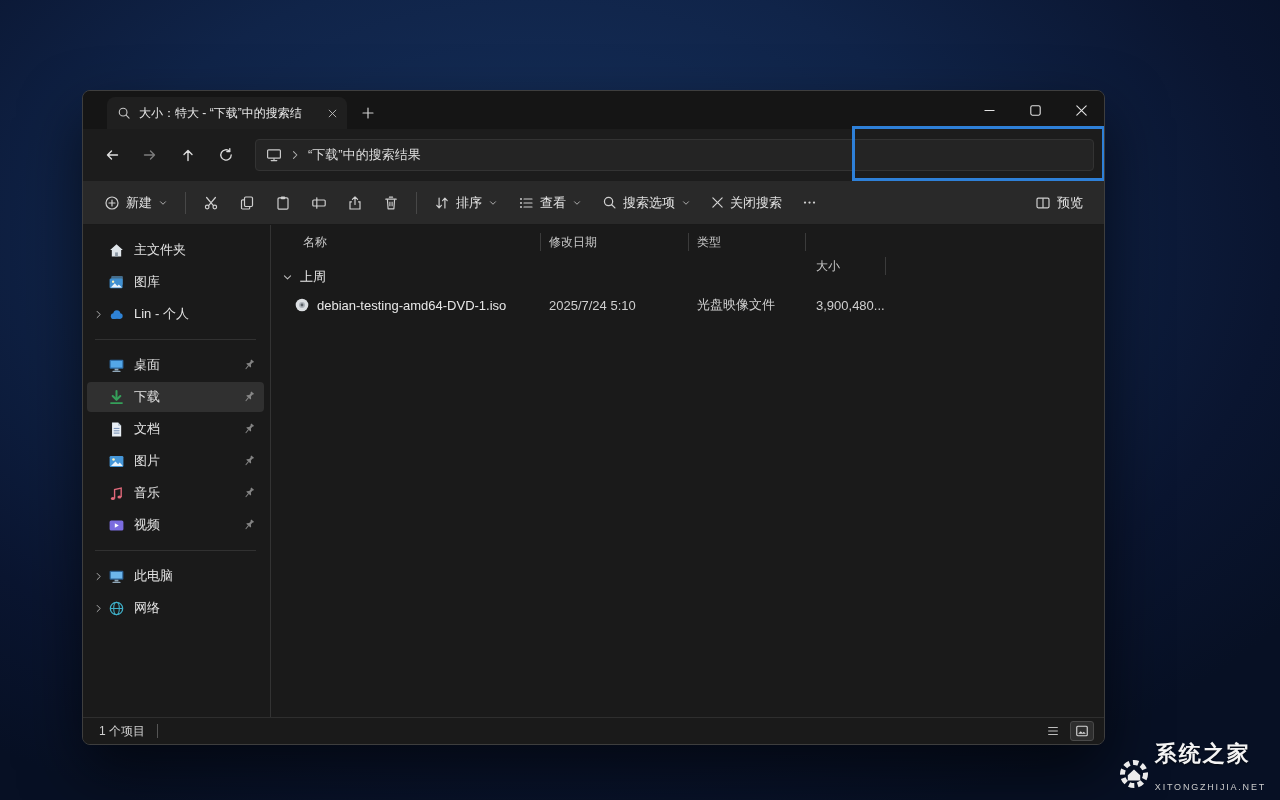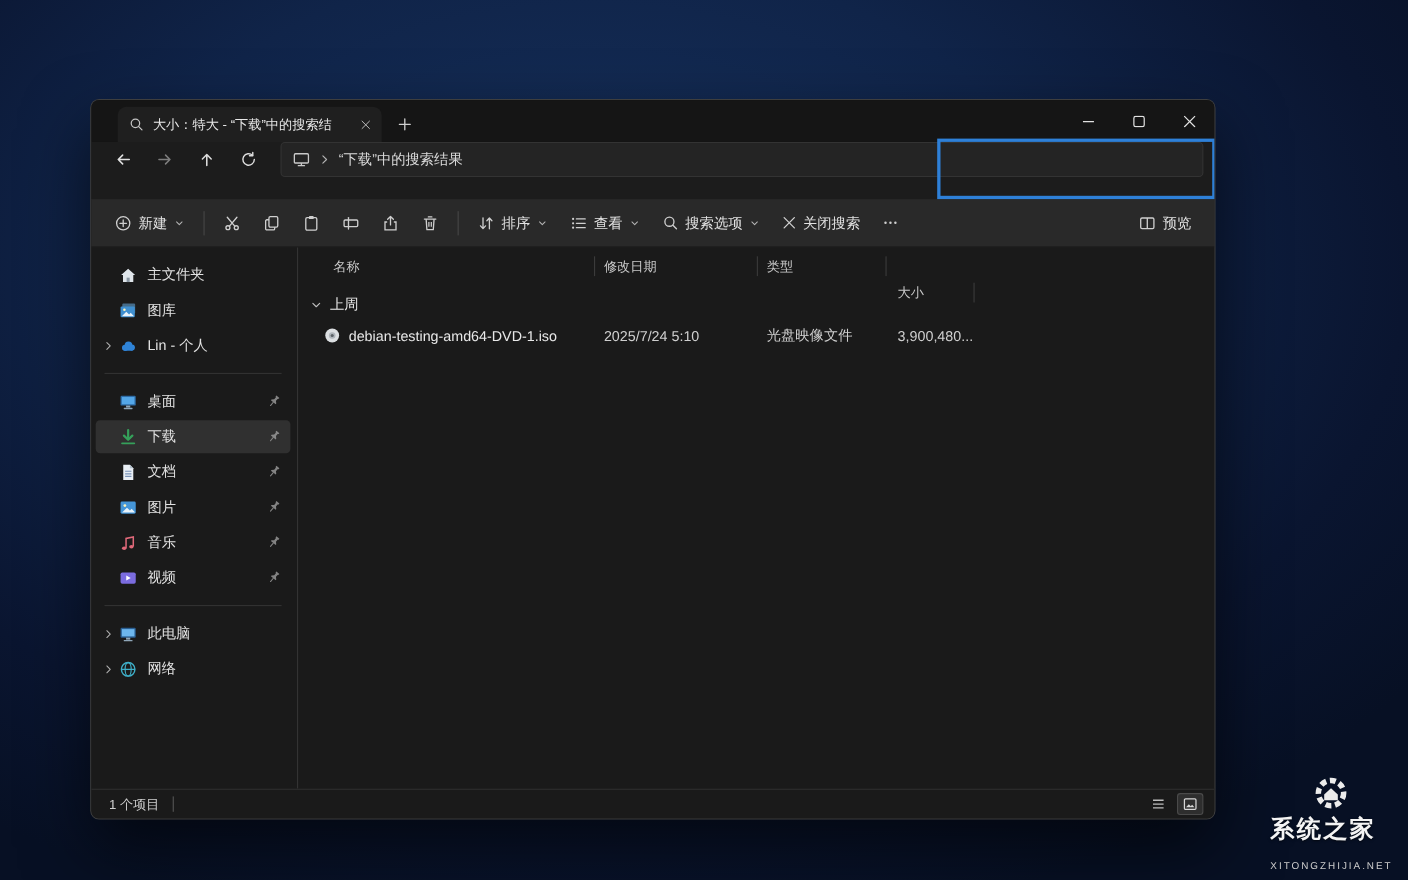--- a/index.html
+++ b/index.html
@@ -19,21 +19,21 @@
   
   .tabbar{height:38px;background:#151515;display:flex;align-items:flex-end;padding-left:24px;position:relative;flex:none;}
   .tab{height:32px;width:240px;background:#1f1f1f;border-radius:8px 8px 0 0;display:flex;align-items:center;gap:8px;padding:0 6px 0 10px;}
   .tab-title{flex:1;font-size:12px;color:#e8e8e8;white-space:nowrap;overflow:hidden;}
   .tab-close{width:18px;height:18px;border-radius:4px;display:flex;align-items:center;justify-content:center;flex:none;}
   .newtab{width:26px;height:26px;margin:0 0 3px 8px;display:flex;align-items:center;justify-content:center;border-radius:4px;}
   .wincontrols{position:absolute;right:0;top:0;height:38px;display:flex;}
   .wc{width:46px;height:38px;display:flex;align-items:center;justify-content:center;}
 
   
-  .addrbar{height:52px;background:#1c1c1c;display:flex;padding:0 10px 0 12px;gap:4px;flex:none;}
+  .addrbar{height:52px;background:#1c1c1c;display:flex;align-items:center;padding:0 10px 0 12px;gap:4px;flex:none;}
   .navbtn{width:34px;height:32px;display:flex;align-items:center;justify-content:center;border-radius:4px;flex:none;}
   .breadcrumb{flex:1;height:32px;background:#242424;border:1px solid #333;border-radius:4px;display:flex;align-items:center;gap:7px;padding:0 10px;margin-left:8px;font-size:13px;color:#dcdcdc;overflow:hidden;}
   .searchbox{width:235px;height:32px;background:#2a2a2a;border:1px solid #3a3a3a;border-bottom:1px solid #5a5a5a;border-radius:4px;display:flex;align-items:center;padding:0 4px 0 10px;margin-left:8px;flex:none;}
   .search-text{font-size:13px;color:#f0f0f0;white-space:nowrap;}
   .caret{width:1px;height:16px;background:#e8e8e8;margin-left:1px;flex:none;}
   .sbtn{width:26px;height:26px;display:flex;align-items:center;justify-content:center;border-radius:4px;flex:none;}
   .sbtn.clear{margin-left:auto;}
   .highlight{position:absolute;left:769px;top:35px;width:253px;height:55px;border:3px solid #2e80d8;pointer-events:none;z-index:6;}
 
   
@@ -68,21 +68,21 @@
   .fc-size{width:80px;padding-left:10px;color:#cfcfcf;}
 
   
   .statusbar{height:27px;border-top:1px solid #2e2e2e;background:#1a1a1a;display:flex;align-items:center;padding:0 10px 0 16px;font-size:12px;color:#cfcfcf;flex:none;}
   .sb-div{width:1px;height:14px;background:#555;margin-left:12px;}
   .sb-right{margin-left:auto;display:flex;gap:5px;align-items:center;}
   .sb-ic{width:24px;height:20px;display:flex;align-items:center;justify-content:center;border-radius:3px;}
   .sb-ic.active{background:#2e2e2e;border:1px solid #4a4a4a;}
 
   
-  .watermark{position:absolute;right:14px;bottom:8px;display:flex;align-items:center;gap:3px;flex-direction:column;}
+  .watermark{position:absolute;right:14px;bottom:8px;display:flex;align-items:flex-end;gap:3px;}
   .wm-text{display:flex;flex-direction:column;line-height:1.05;}
   .wm-name{font-size:22px;font-weight:bold;color:#f4f4f4;letter-spacing:2px;text-shadow:0 1px 2px rgba(0,0,0,.6);}
   .wm-site{font-size:9px;color:#cccccc;letter-spacing:1.8px;margin-top:17px;}
 </style>
 </head>
 <body>
 
 <div class="desktop" data-interactable="false">
 
   <div class="window" data-interactable="false" style="position:absolute;">

